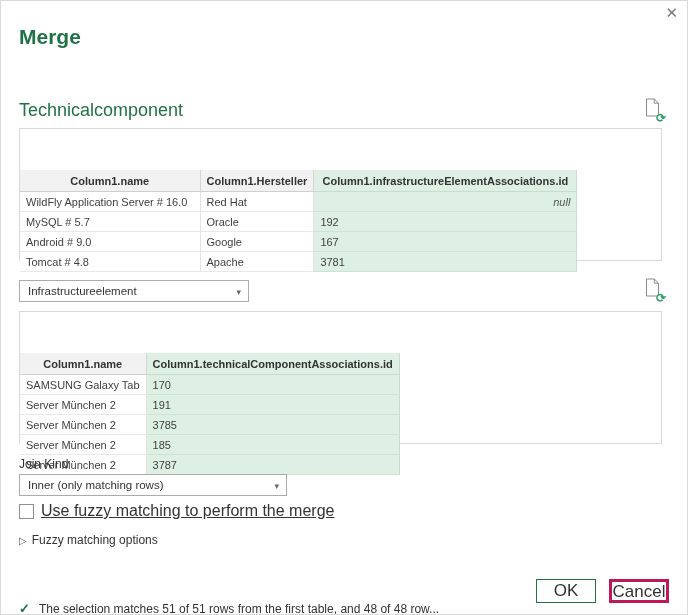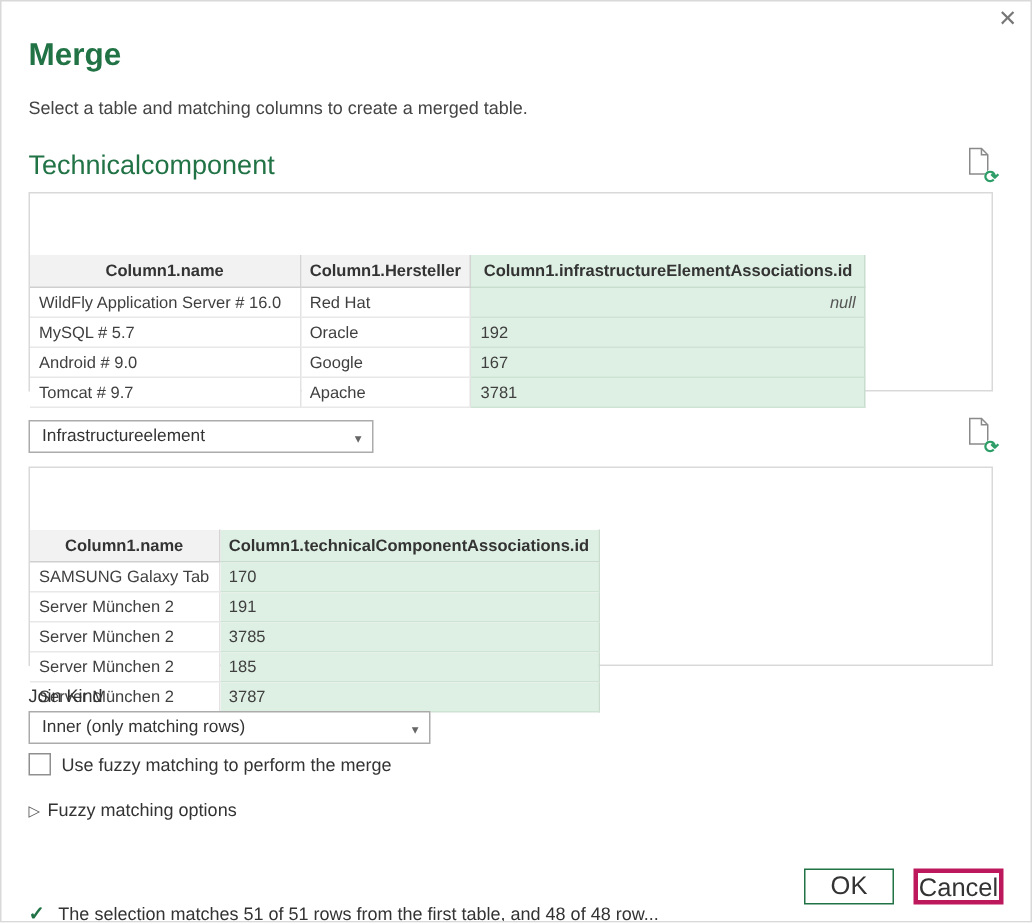--- a/index.html
+++ b/index.html
@@ -47,21 +47,21 @@
     position:absolute; height:22px; border:1px solid #ababab; background:#fff;
     font-size:11.5px; color:#333; line-height:20px; padding:0 22px 0 8px;
     box-sizing:border-box; cursor:pointer; white-space:nowrap; overflow:hidden;
   }
   .select .ddarrow { position:absolute; right:7px; top:1px; color:#666; font-size:9px; }
   .sel-table2 { left:18px; top:279px; width:230px; }
   .sel-join   { left:18px; top:473px; width:268px; }
 
   .join-label { position:absolute; left:18px; top:456px; font-size:12px; color:#333; }
 
-  .fuzzy-row { position:absolute; left:18px; top:501px; display:flex; align-items:center; font-size:12px; color:#333; cursor:pointer; }
+  .fuzzy-row { position:absolute; left:18px; top:501px; display:flex; align-items:center; font-size:16px; color:#333; cursor:pointer;text-decoration:underline; }
   .checkbox { width:13px; height:13px; border:1px solid #8f8f8f; background:#fff; margin-right:7px; display:inline-block; }
 
   .fuzzy-opts { position:absolute; left:18px; top:532px; font-size:12px; color:#333; cursor:pointer; }
   .fuzzy-opts .tri { font-size:10px; color:#555; margin-right:5px; }
 
   .status { position:absolute; left:18px; top:600px; width:470px; font-size:12px; color:#333; white-space:nowrap; overflow:hidden; }
   .status .check { color:#217346; font-weight:bold; font-size:13px; margin-right:9px; }
 
   .btn {
     position:absolute; top:578px; width:60px; height:24px; background:#fff;
@@ -72,21 +72,20 @@
   .btn.cancel { left:608px; border:3px solid #be185d; }
 </style>
 </head>
 <body>
 
 <div class="dialog">
 
   <span class="close">✕</span>
 
   <h1 class="title">Merge</h1>
-  <div class="subtitle">Select a table and matching columns to create a merged table.</div>
 
   <div class="src-label">Technicalcomponent</div>
 
   <div class="refresh r1">
     <svg width="15" height="19" viewBox="0 0 15 19">
       <path d="M1.5 1 H9.3 L13.5 5.2 V18 H1.5 Z" fill="#ffffff" stroke="#8a8a8a" stroke-width="1"></path>
       <path d="M9.3 1 V5.2 H13.5" fill="none" stroke="#8a8a8a" stroke-width="1"></path>
     </svg>
     <span class="glyph">⟳</span>
   </div>
@@ -113,21 +112,21 @@
         <td>MySQL # 5.7</td>
         <td>Oracle</td>
         <td class="sel">192</td>
       </tr>
       <tr>
         <td>Android # 9.0</td>
         <td>Google</td>
         <td class="sel">167</td>
       </tr>
       <tr>
-        <td>Tomcat # 9.7</td>
+        <td>Tomcat # 4.8</td>
         <td>Apache</td>
         <td class="sel">3781</td>
       </tr>
     </tbody>
       </table>
   </div>
 
   <div class="select sel-table2">
     <span>Infrastructureelement</span>
     <span class="ddarrow">▾</span>

